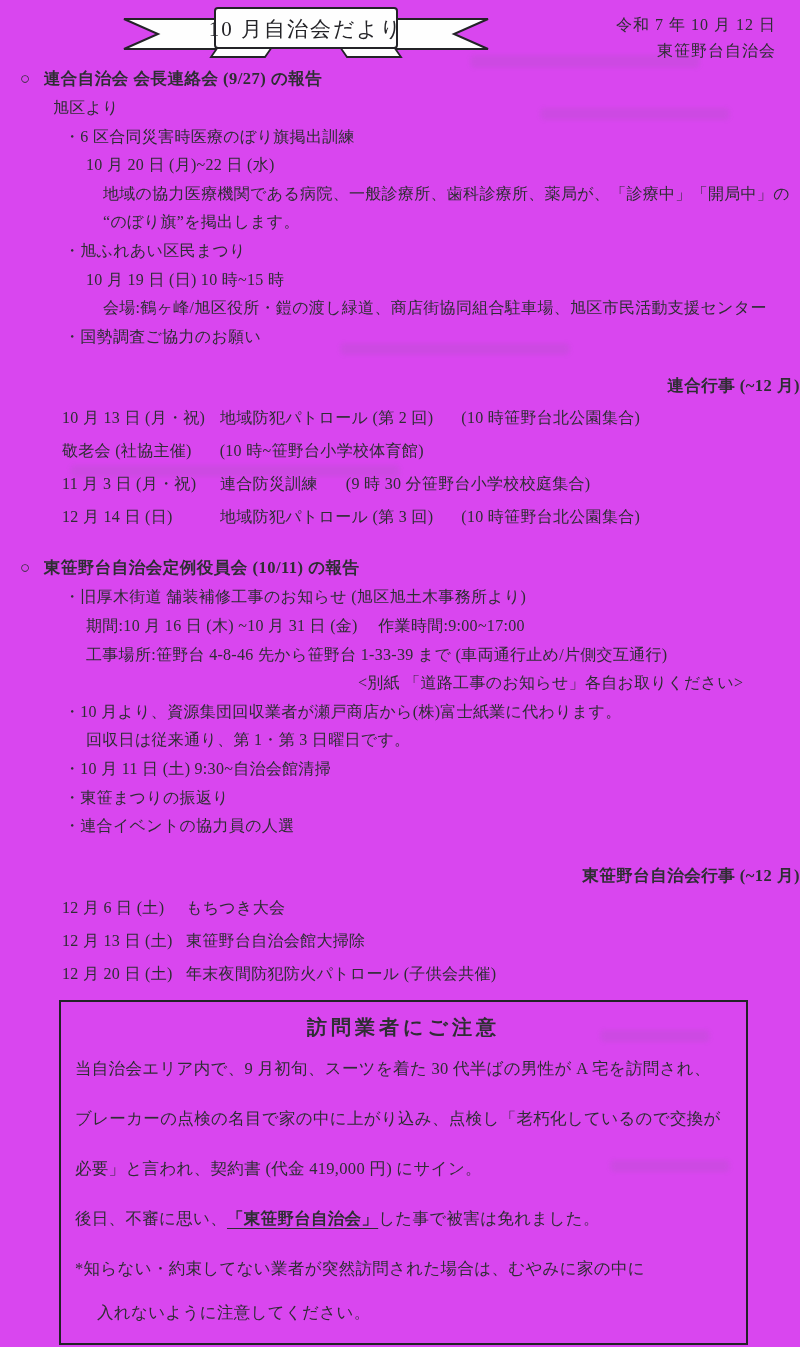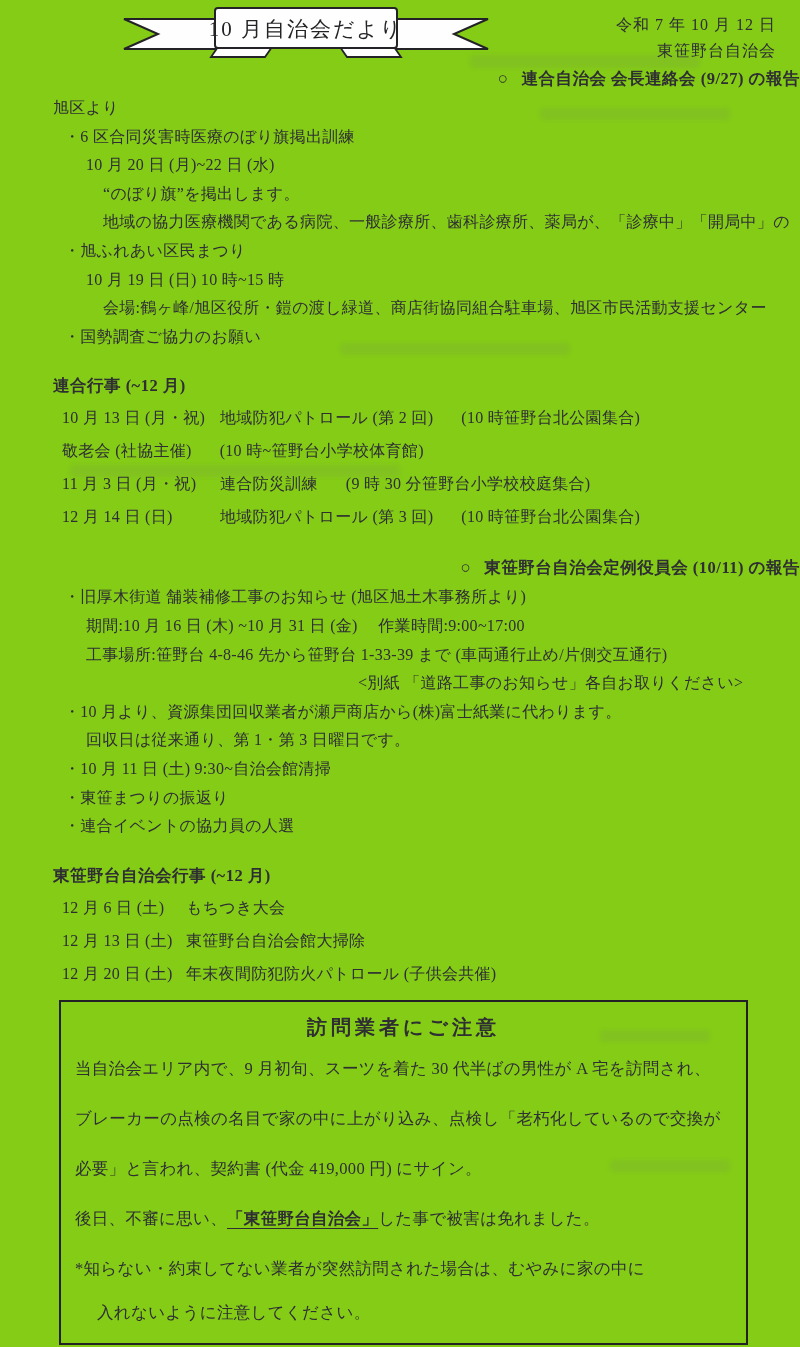--- a/index.html
+++ b/index.html
@@ -1,38 +1,38 @@
 <!DOCTYPE html>
 <html><head>
 <meta charset="utf-8">
 <style>
   html,body { margin:0; padding:0; background:#ffffff; }
   #page {
     position:relative; width:800px; height:1347px; margin:0 auto;
-    background:#84cc16; overflow:hidden;
+    background:#d946ef; overflow:hidden;
     font-family:"Liberation Serif","DejaVu Serif",serif;
     color:#2e2e33; font-size:16px;
   }
   
   #header { position:relative; height:64px; }
   #ribbon { position:absolute; left:122px; top:6px; }
   #ribbon svg { display:block; }
   #ribbon text {
     font-family:"Liberation Serif","DejaVu Serif",serif;
     font-size:21px; letter-spacing:2px; fill:#232327;
   }
   #dateblock {
     position:absolute; right:24px; top:12px; text-align:right;
     line-height:26px; font-size:16px; letter-spacing:1px;
   }
   
   #docbody { position:relative; }
-  .h1 { line-height:30px; font-weight:bold; font-size:16.5px; padding-left:2px; white-space:nowrap; letter-spacing:0.5px;text-align:right; }
+  .h1 { line-height:30px; font-weight:bold; font-size:16.5px; padding-left:20px; white-space:nowrap; letter-spacing:0.5px; }
   .h1 .marker { display:inline-block; margin-right:13px; font-weight:normal; font-size:17px; }
-  .h2 { line-height:30px; font-weight:bold; font-size:16.5px; padding-left:53px; white-space:nowrap; letter-spacing:0.5px; }
+  .h2 { line-height:30px; font-weight:bold; font-size:16.5px; padding-left:53px; white-space:nowrap; letter-spacing:0.5px;text-align:right; }
   .line { line-height:28.6px; white-space:nowrap; letter-spacing:0.3px; }
   .lv1 { padding-left:53px; }
   .lv2 { padding-left:64px; }
   .lv3 { padding-left:86px; }
   .lv4 { padding-left:103px; }
   .lv5 { padding-left:358px; }
   .gap { height:20px; }
   .event { display:flex; line-height:33px; padding-left:62px; white-space:nowrap; letter-spacing:0.3px; }
   .event .edate { flex:none; width:158px; }
   .event .eplace { margin-left:28px; }
@@ -73,22 +73,22 @@
       <div>令和 7 年 10 月 12 日</div>
       <div>東笹野台自治会</div>
     </div>
   </div>
 
   <div id="docbody">
       <div class="h1"><span class="marker">○</span><span>連合自治会 会長連絡会 (9/27) の報告</span></div>
       <div class="line lv1">旭区より</div>
       <div class="line lv2">・6 区合同災害時医療のぼり旗掲出訓練</div>
       <div class="line lv3">10 月 20 日 (月)~22 日 (水)</div>
+      <div class="line lv4">地域の協力医療機関である病院、一般診療所、歯科診療所、薬局が、「診療中」「開局中」の</div>
       <div class="line lv4">“のぼり旗”を掲出します。</div>
-      <div class="line lv4">地域の協力医療機関である病院、一般診療所、歯科診療所、薬局が、「診療中」「開局中」の</div>
       <div class="line lv2">・旭ふれあい区民まつり</div>
       <div class="line lv3">10 月 19 日 (日) 10 時~15 時</div>
       <div class="line lv4">会場:鶴ヶ峰/旭区役所・鎧の渡し緑道、商店街協同組合駐車場、旭区市民活動支援センター</div>
       <div class="line lv2">・国勢調査ご協力のお願い</div>
       <div class="gap"></div>
       <div class="h2">連合行事 (~12 月)</div>
       <div class="event">
         <span class="edate">10 月 13 日 (月・祝)</span>
         <span class="ename">地域防犯パトロール (第 2 回)</span>
         <span class="eplace">(10 時笹野台北公園集合)</span>

